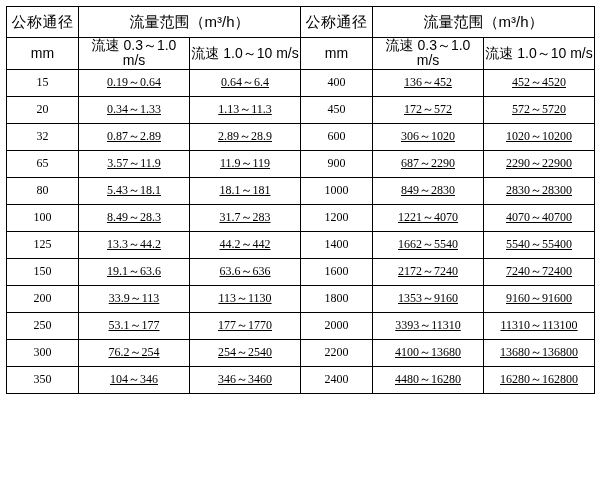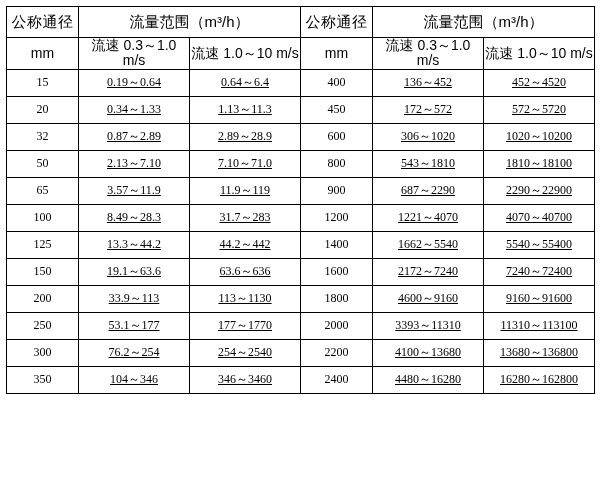--- a/index.html
+++ b/index.html
@@ -125,36 +125,36 @@
         </tr>
         <tr class="data-row">
           <td class="dnnum">32</td>
           <td class="num">0.87～2.89</td>
           <td class="num">2.89～28.9</td>
           <td class="dnnum">600</td>
           <td class="num">306～1020</td>
           <td class="num">1020～10200</td>
         </tr>
         <tr class="data-row">
-          <td class="dnnum">50</td>
-          <td class="num">2.13～7.10</td>
-          <td class="num">7.10～71.0</td>
-          <td class="dnnum">800</td>
-          <td class="num">543～1810</td>
-          <td class="num">1810～18100</td>
-        </tr>
-        <tr class="data-row">
           <td class="dnnum">65</td>
           <td class="num">3.57～11.9</td>
           <td class="num">11.9～119</td>
           <td class="dnnum">900</td>
           <td class="num">687～2290</td>
           <td class="num">2290～22900</td>
         </tr>
         <tr class="data-row">
+          <td class="dnnum">80</td>
+          <td class="num">5.43～18.1</td>
+          <td class="num">18.1～181</td>
+          <td class="dnnum">1000</td>
+          <td class="num">849～2830</td>
+          <td class="num">2830～28300</td>
+        </tr>
+        <tr class="data-row">
           <td class="dnnum">100</td>
           <td class="num">8.49～28.3</td>
           <td class="num">31.7～283</td>
           <td class="dnnum">1200</td>
           <td class="num">1221～4070</td>
           <td class="num">4070～40700</td>
         </tr>
         <tr class="data-row">
           <td class="dnnum">125</td>
           <td class="num">13.3～44.2</td>
@@ -169,21 +169,21 @@
           <td class="num">63.6～636</td>
           <td class="dnnum">1600</td>
           <td class="num">2172～7240</td>
           <td class="num">7240～72400</td>
         </tr>
         <tr class="data-row">
           <td class="dnnum">200</td>
           <td class="num">33.9～113</td>
           <td class="num">113～1130</td>
           <td class="dnnum">1800</td>
-          <td class="num">4600～9160</td>
+          <td class="num">1353～9160</td>
           <td class="num">9160～91600</td>
         </tr>
         <tr class="data-row">
           <td class="dnnum">250</td>
           <td class="num">53.1～177</td>
           <td class="num">177～1770</td>
           <td class="dnnum">2000</td>
           <td class="num">3393～11310</td>
           <td class="num">11310～113100</td>
         </tr>

